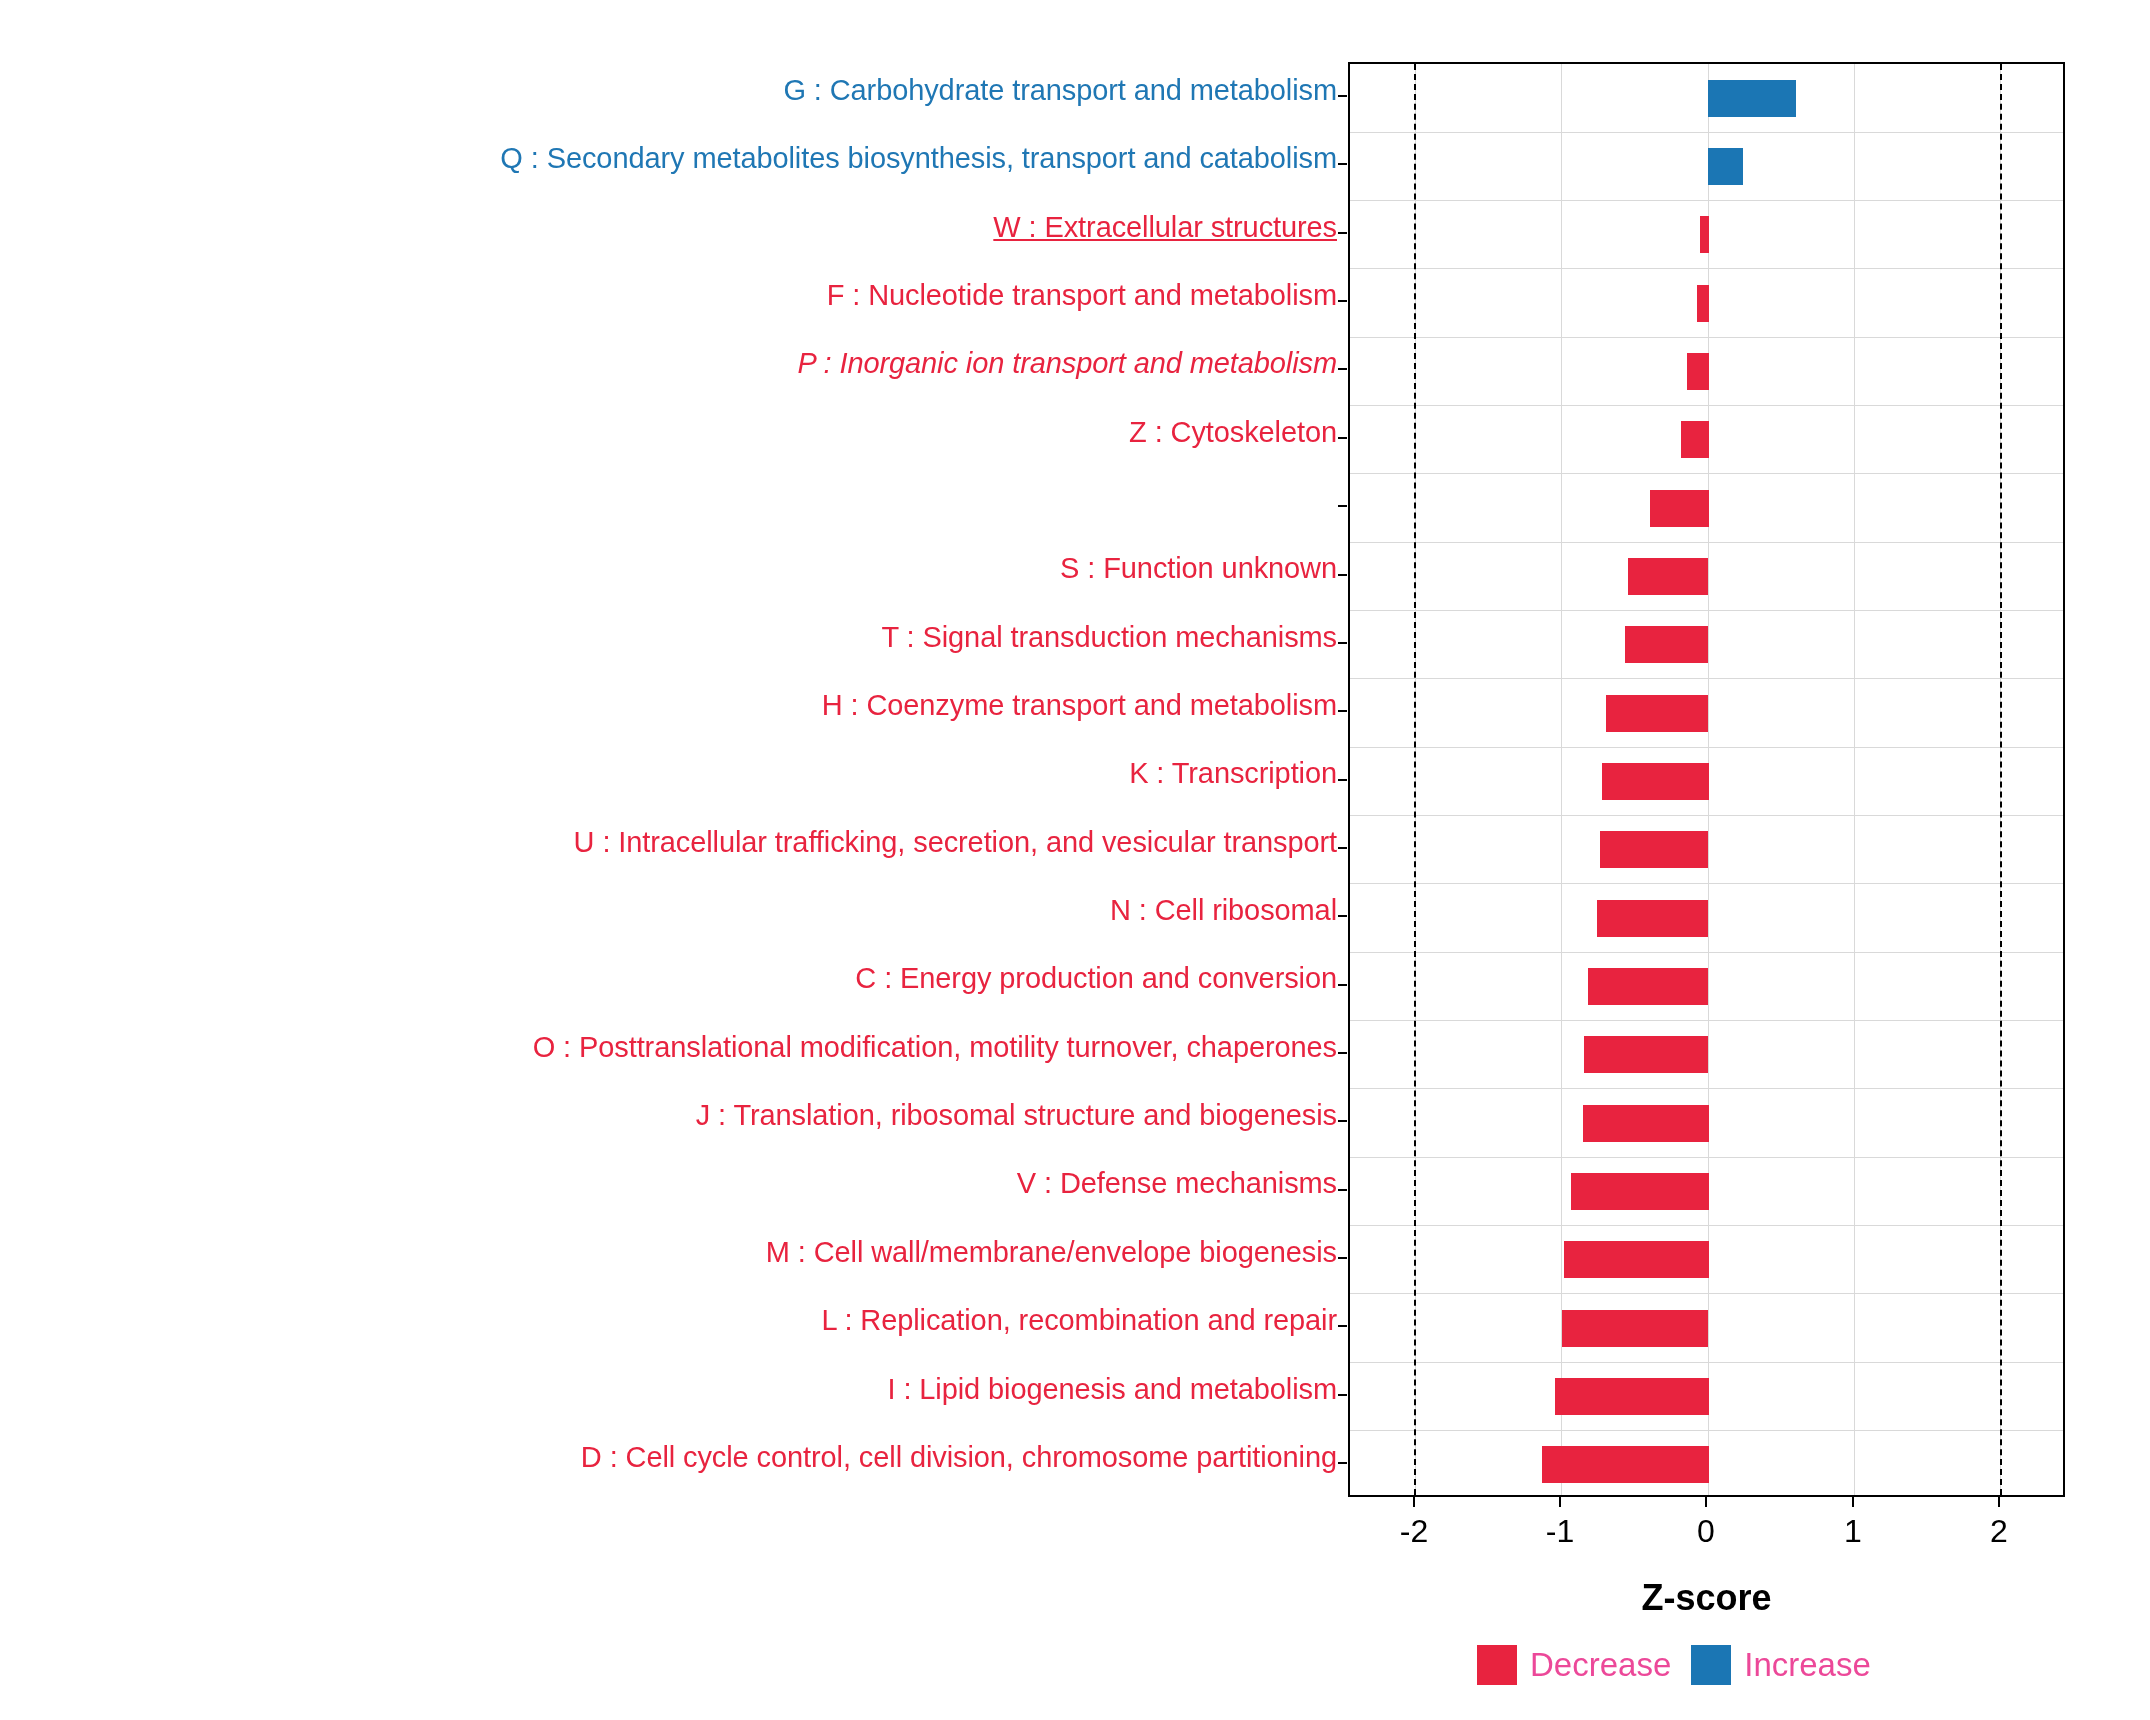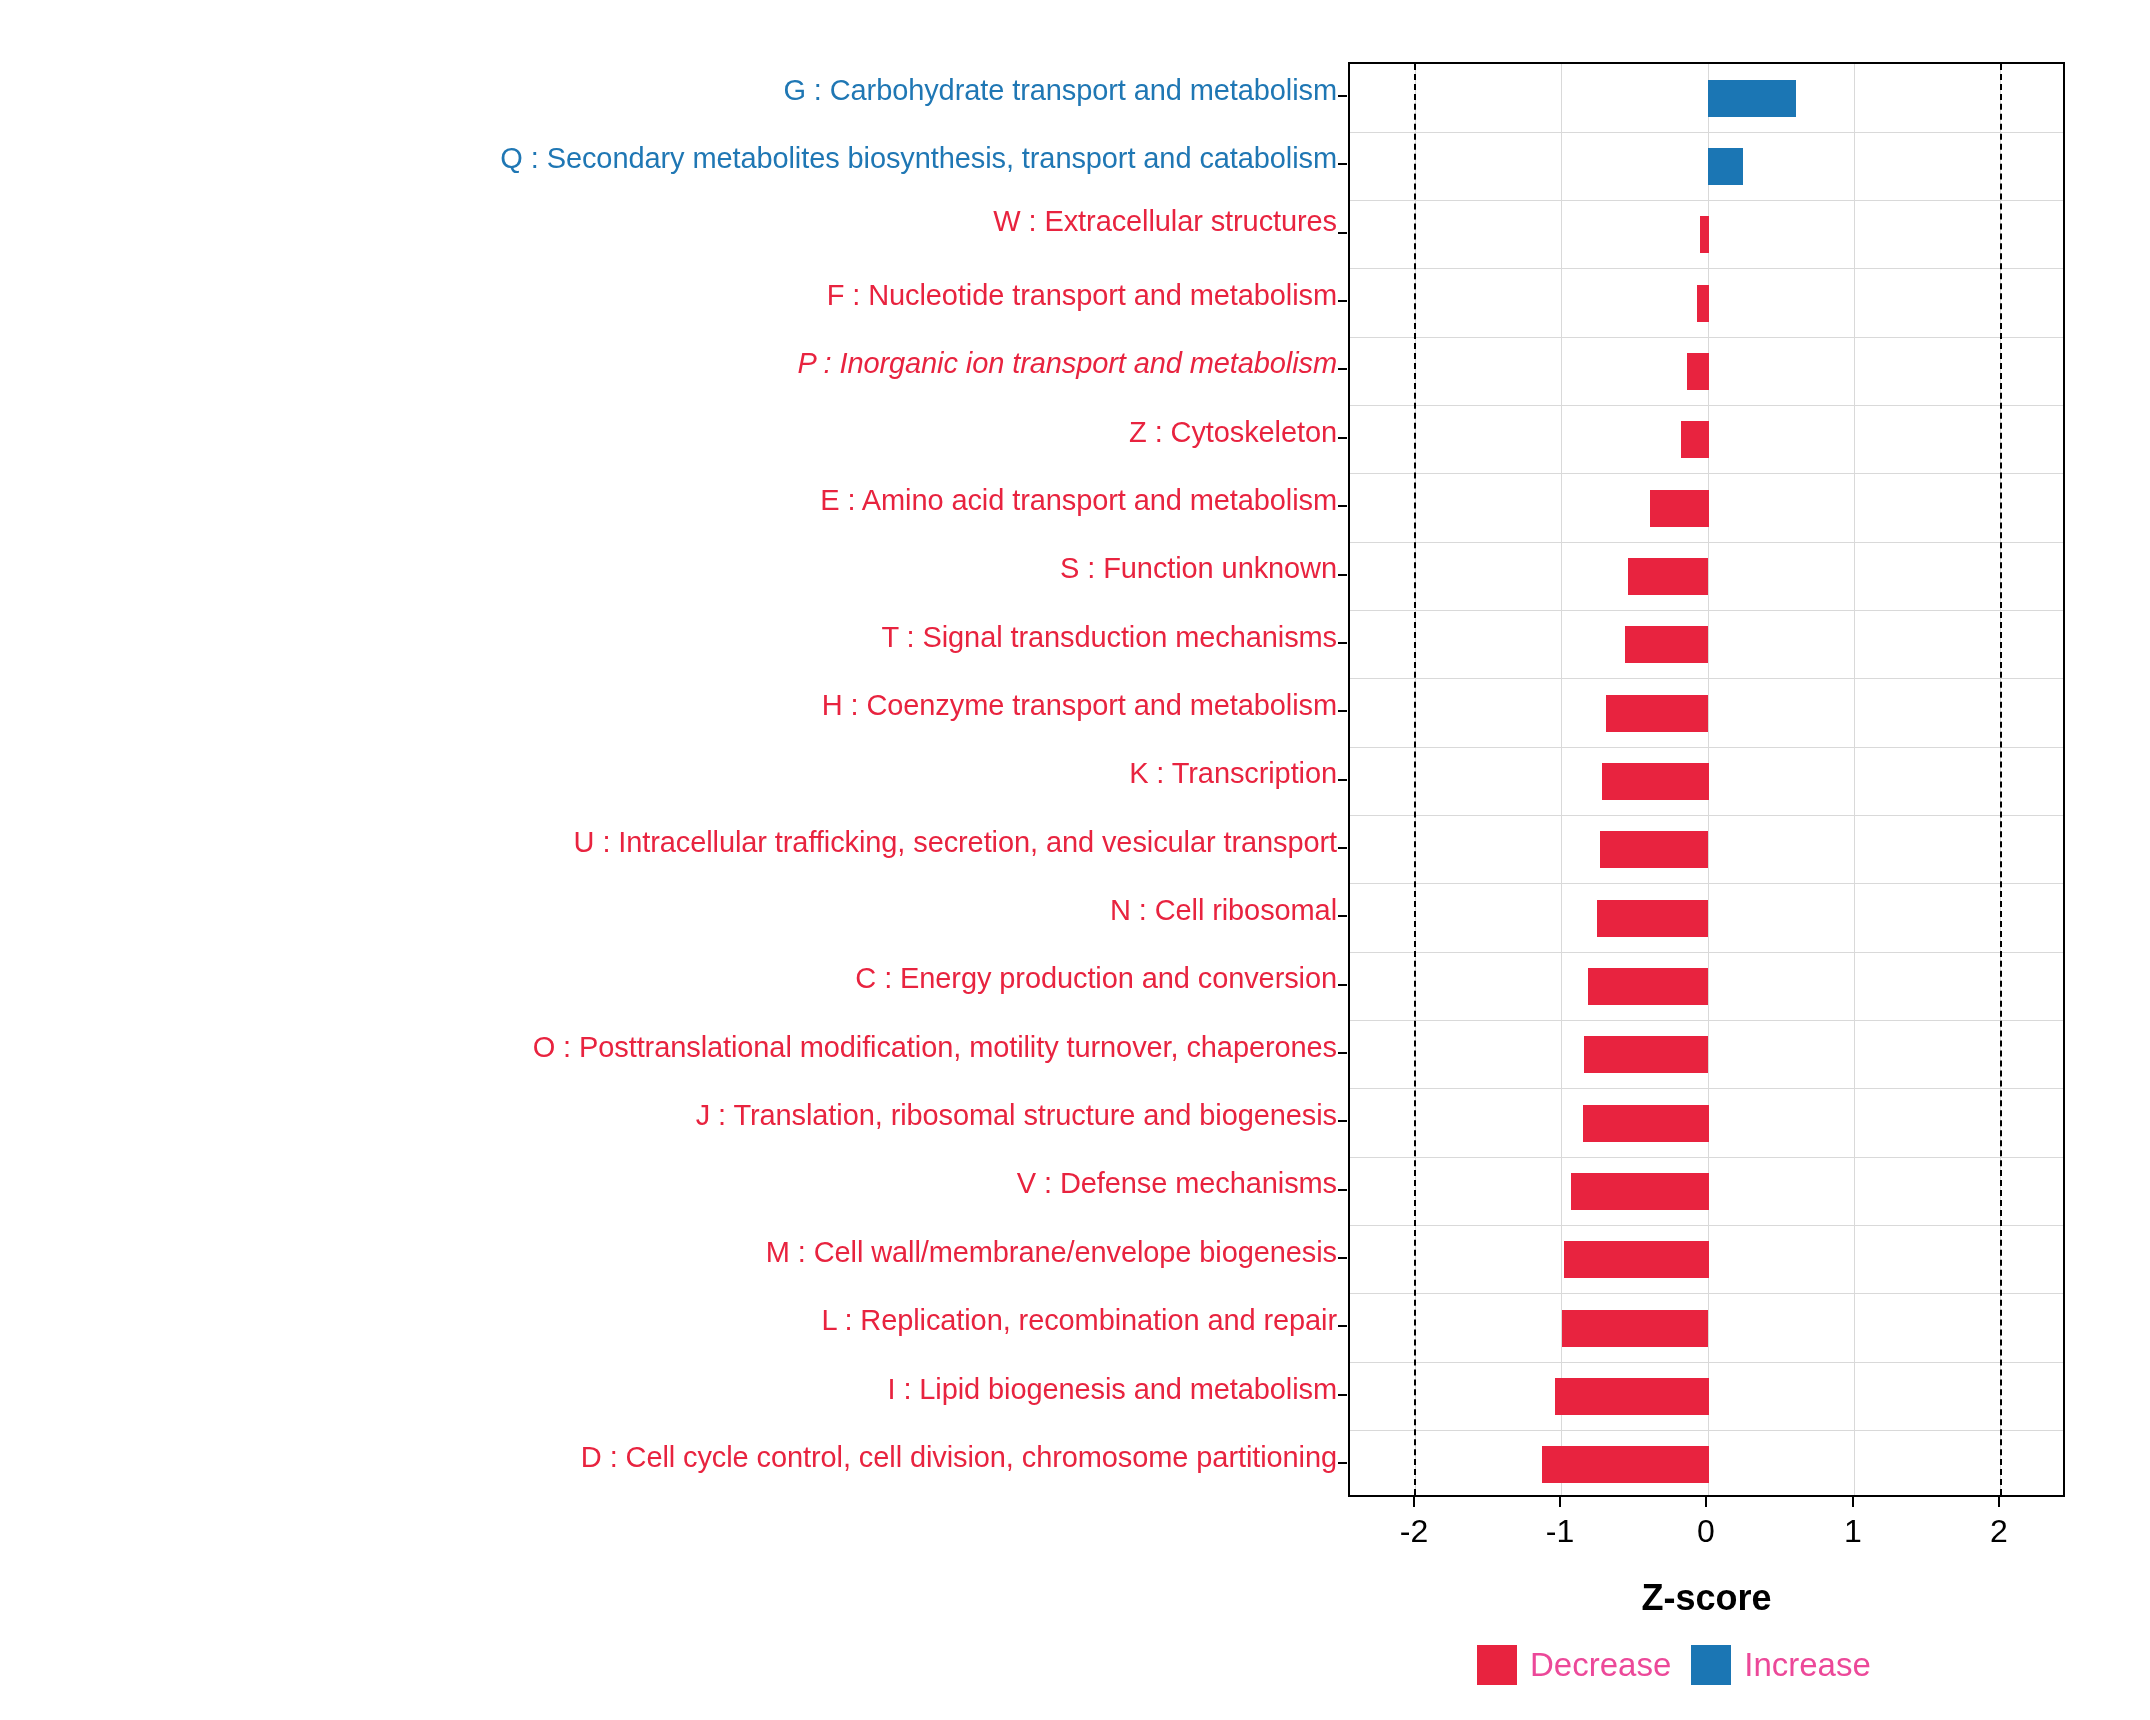--- a/index.html
+++ b/index.html
@@ -136,25 +136,24 @@
   }
 </style>
 </head>
 <body>
 
 <div id="chart-root">
 
   <div id="labels">
       <div class="cat-label inc" style="top: 85px;">Q : Secondary metabolites biosynthesis, transport and catabolism</div>
       <div class="cat-label inc" style="top: 17px;">G : Carbohydrate transport and metabolism</div>
-      <div class="cat-label dec" style="top: 148px;">W : Extracellular structures</div>
+      <div class="cat-label dec" style="top: 154px; text-decoration: underline;">W : Extracellular structures</div>
       <div class="cat-label dec" style="top: 222px;">F : Nucleotide transport and metabolism</div>
       <div class="cat-label dec" style="top: 290px; font-style: italic;">P : Inorganic ion transport and metabolism</div>
       <div class="cat-label dec" style="top: 359px;">Z : Cytoskeleton</div>
-      <div class="cat-label dec" style="top: 427px;">E : Amino acid transport and metabolism</div>
       <div class="cat-label dec" style="top: 495px;">S : Function unknown</div>
       <div class="cat-label dec" style="top: 564px;">T : Signal transduction mechanisms</div>
       <div class="cat-label dec" style="top: 632px;">H : Coenzyme transport and metabolism</div>
       <div class="cat-label dec" style="top: 700px;">K : Transcription</div>
       <div class="cat-label dec" style="top: 769px;">U : Intracellular trafficking, secretion, and vesicular transport</div>
       <div class="cat-label dec" style="top: 837px;">N : Cell ribosomal</div>
       <div class="cat-label dec" style="top: 905px;">C : Energy production and conversion</div>
       <div class="cat-label dec" style="top: 974px;">O : Posttranslational modification, motility turnover, chaperones</div>
       <div class="cat-label dec" style="top: 1042px;">J : Translation, ribosomal structure and biogenesis</div>
       <div class="cat-label dec" style="top: 1110px;">V : Defense mechanisms</div>

